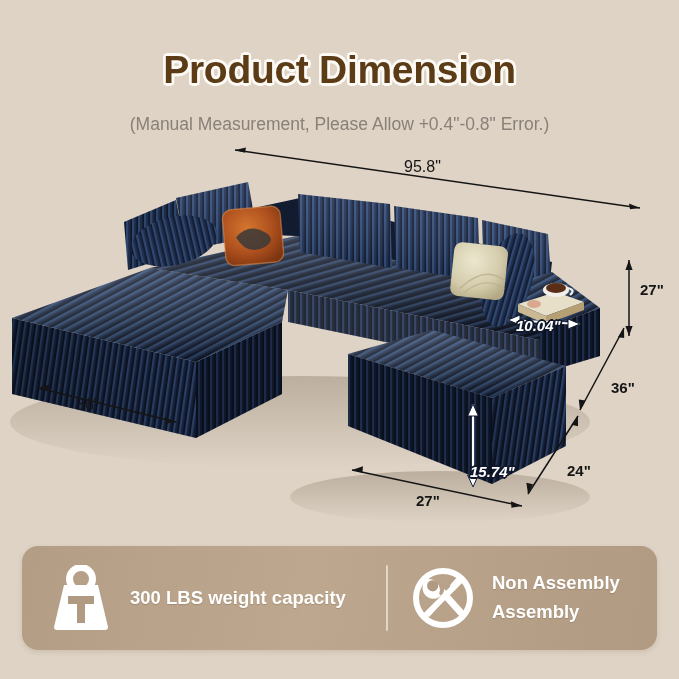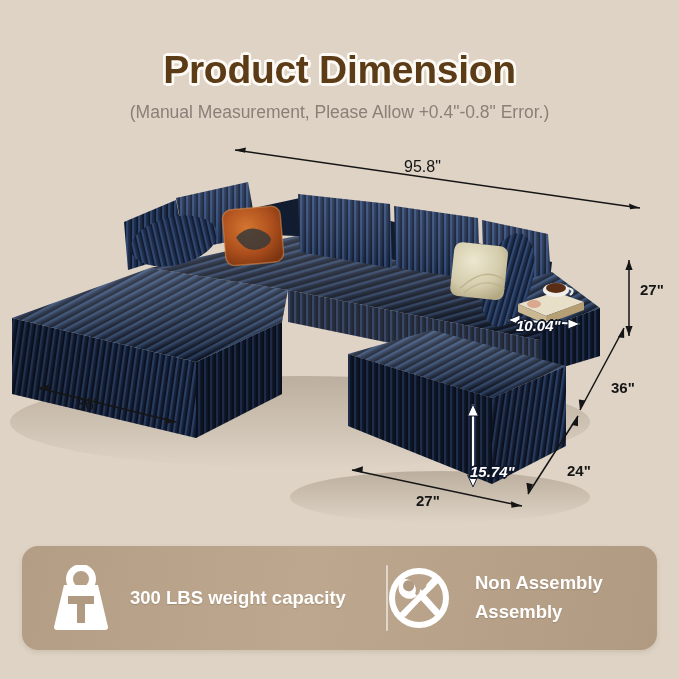--- a/index.html
+++ b/index.html
@@ -15,21 +15,21 @@
   .title{
     position:absolute;top:26px;left:0;width:679px;text-align:center;
     font-size:39px;font-weight:bold;color:#5c3c16;letter-spacing:-.3px;
     text-shadow:
       -2.2px -2.2px 0 #fdfaf6, 2.2px -2.2px 0 #fdfaf6,
       -2.2px  2.2px 0 #fdfaf6, 2.2px  2.2px 0 #fdfaf6,
        0 -2.6px 0 #fdfaf6, 0 2.6px 0 #fdfaf6,
       -2.6px 0 0 #fdfaf6, 2.6px 0 0 #fdfaf6;
   }
   .subtitle{
-    position:absolute;top:80px;left:0;width:679px;text-align:center;
+    position:absolute;top:92px;left:0;width:679px;text-align:center;
     font-size:17.5px;color:#8a8078;
   }
 
   
   svg#scene{position:absolute;top:0;left:0;width:679px;height:679px;}
 
   
   .dimlbl{
     position:absolute;font-size:15px;font-weight:bold;color:#151515;
     white-space:nowrap;font-family:"Liberation Sans",sans-serif;
@@ -47,21 +47,21 @@
   
   .featurebar{
     position:absolute;left:22px;top:524px;width:635px;height:104px;
     background:linear-gradient(100deg,#b49d85 0%,#bda88f 45%,#b09a82 100%);
     border-radius:16px;
     box-shadow:0 2px 5px rgba(120,100,80,.18);
     display:flex;align-items:center;
   }
   .feat{display:flex;align-items:center;height:100%;}
   .feat.one{width:364px;padding-left:28px;box-sizing:border-box;}
-  .feat.two{flex:1;box-sizing:border-box;gap:7px;}
+  .feat.two{flex:1;padding-left:24px;box-sizing:border-box;}
   .vdiv{width:2px;height:66px;background:rgba(255,255,255,.55);border-radius:2px;}
   .feat .ico{width:62px;height:66px;flex:0 0 62px;margin-right:18px;}
   .feat .txt{
     color:#ffffff;font-size:18.5px;font-weight:bold;line-height:1.55;
     text-shadow:0 1px 1px rgba(90,70,50,.25);
   }
   .feat .txt div{white-space:nowrap;}
 </style>
 </head>
 <body>

